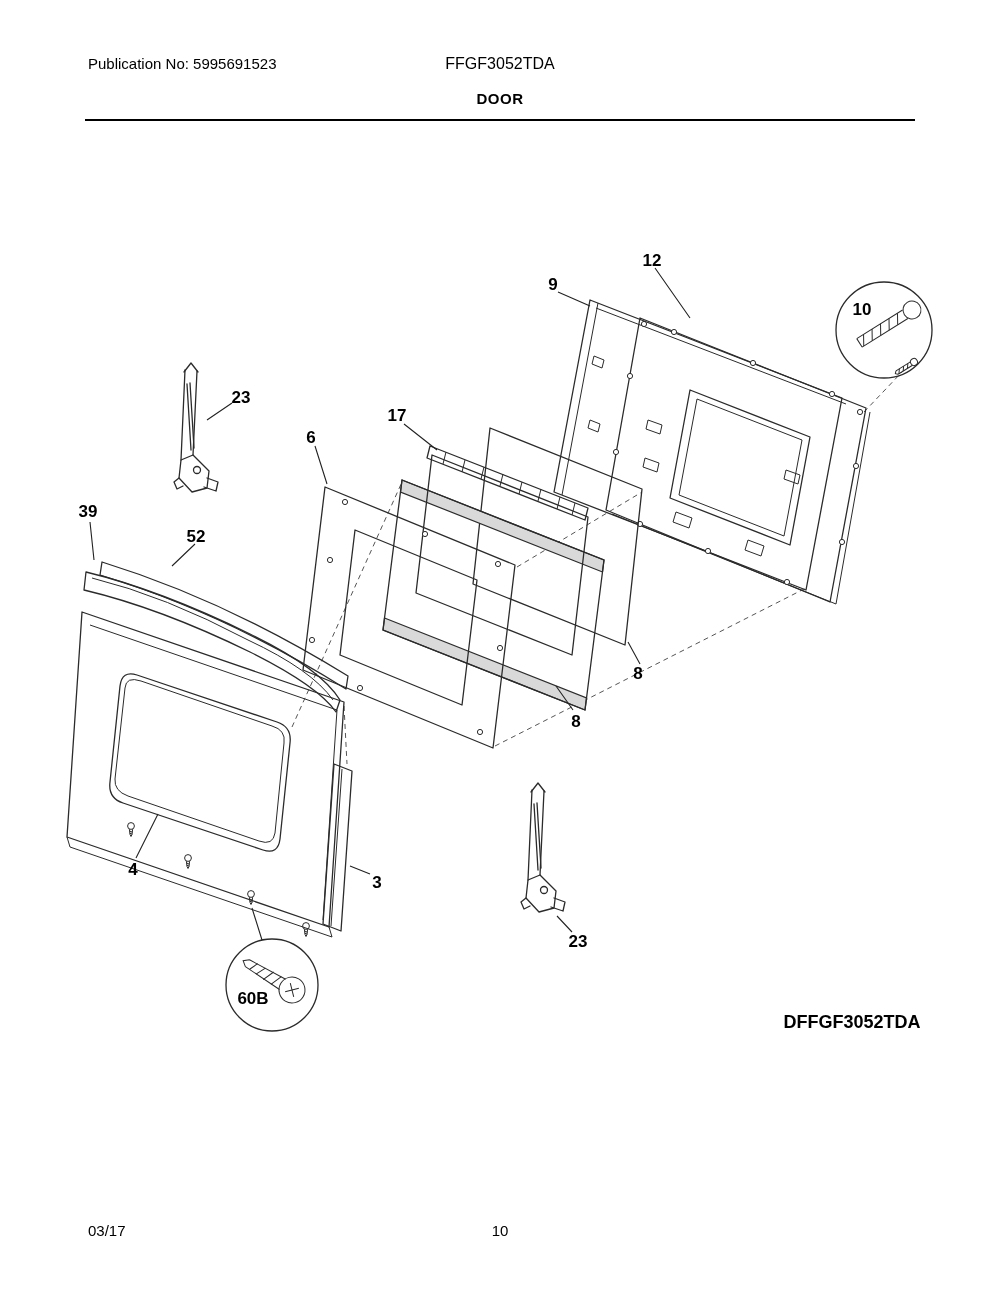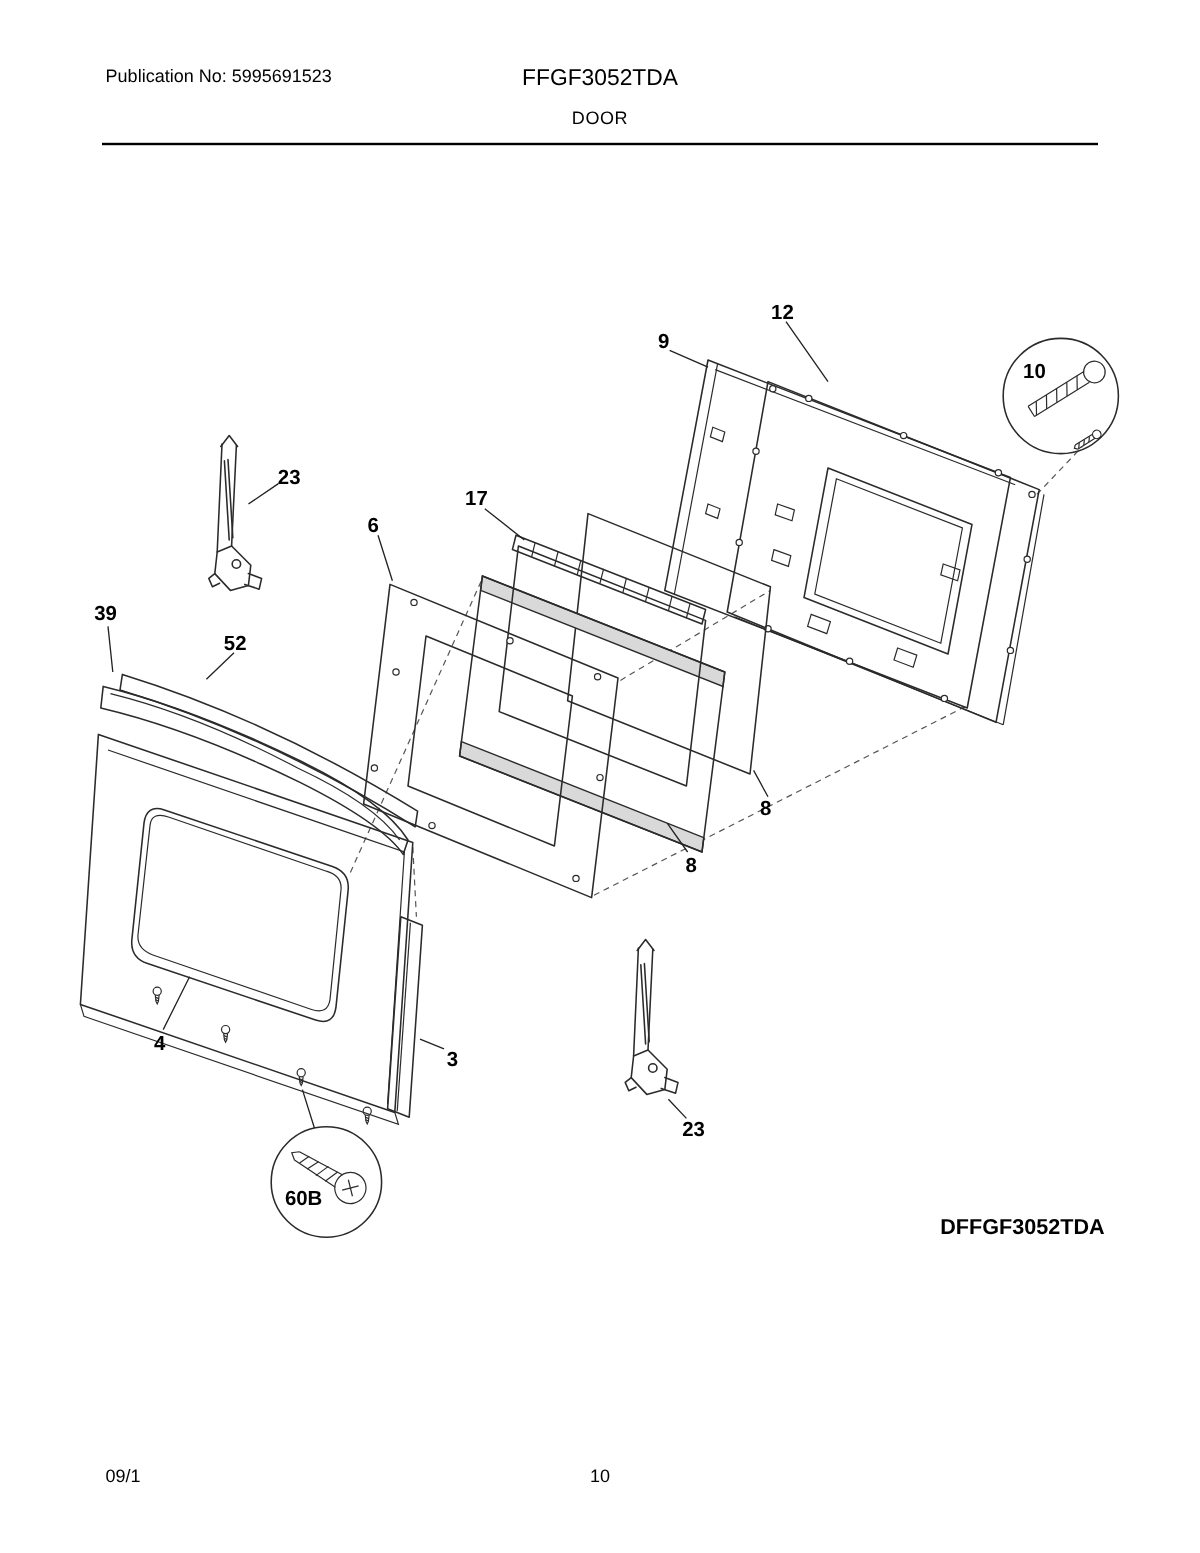--- a/index.html
+++ b/index.html
@@ -2,22 +2,22 @@
 <html><head>
 <meta charset="utf-8">
 <style>
   html,body{margin:0;padding:0;}
   body{
     width:1000px;height:1294px;position:relative;background:#ffffff;
     font-family:"Liberation Sans", sans-serif;color:#000;overflow:hidden;
   }
   .abs{position:absolute;}
   #pub{left:88px;top:55px;font-size:15px;text-align:right;}
-  #model{left:0;right:0;top:55px;text-align:center;font-size:19px;}
-  #door-title{left:0;right:0;top:90px;text-align:center;font-size:15px;font-weight:normal;letter-spacing:.5px;}
+  #model{left:0;right:0;top:55px;text-align:center;font-size:16px;}
+  #door-title{left:0;right:0;top:90px;text-align:center;font-size:15px;font-weight:bold;letter-spacing:.5px;}
   #rule{left:85px;right:85px;top:119px;border-top:2px solid #000;height:0;}
   #date{left:88px;top:1222px;font-size:15px;}
   #page-num{left:0;right:0;top:1222px;text-align:center;font-size:15px;}
   #diagram{left:0;top:0;width:1000px;height:1294px;}
   svg{display:block;}
   svg .callout{font-size:17px;font-weight:bold;fill:#000;text-anchor:middle;}
   svg .model-label{font-size:18px;font-weight:bold;fill:#000;text-anchor:middle;}
   svg .ln{stroke:#2b2b2b;stroke-width:1.3;fill:none;stroke-linejoin:round;stroke-linecap:round;}
   svg .thin{stroke:#2b2b2b;stroke-width:1;fill:none;}
   svg .leader{stroke:#222;stroke-width:1.1;fill:none;}
@@ -188,14 +188,14 @@
   <text class="callout" x="638" y="679">8</text>
   <text class="callout" x="576" y="727">8</text>
   <text class="callout" x="133" y="875">4</text>
   <text class="callout" x="377" y="888">3</text>
   <text class="callout" x="578" y="947">23</text>
   <text class="callout" x="253" y="1004">60B</text>
 
   <text class="model-label" x="852" y="1028">DFFGF3052TDA</text>
 </svg>
 
-<div class="abs" id="date">09/1</div>
+<div class="abs" id="date">03/17</div>
 <div class="abs" id="page-num">10</div>
 
 </body></html>

